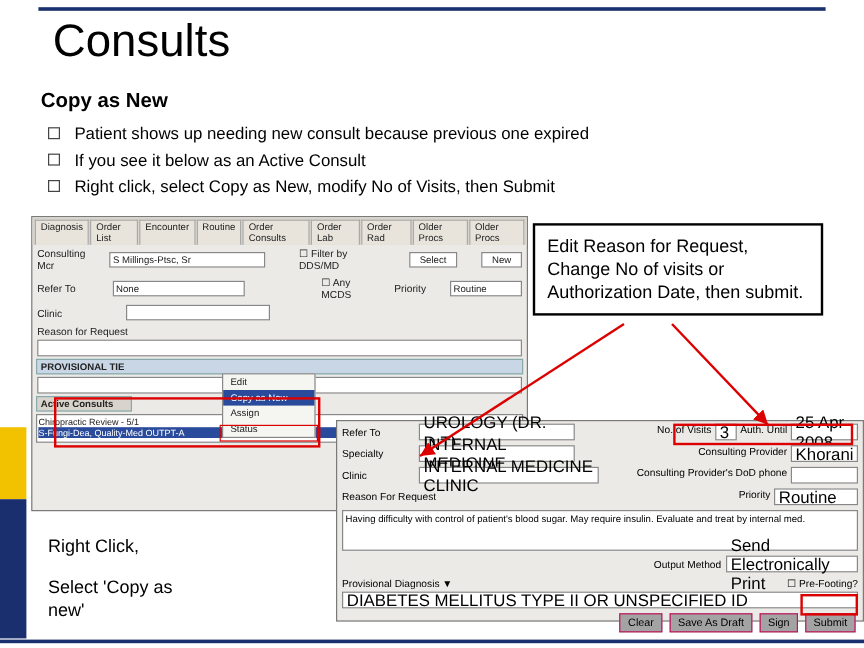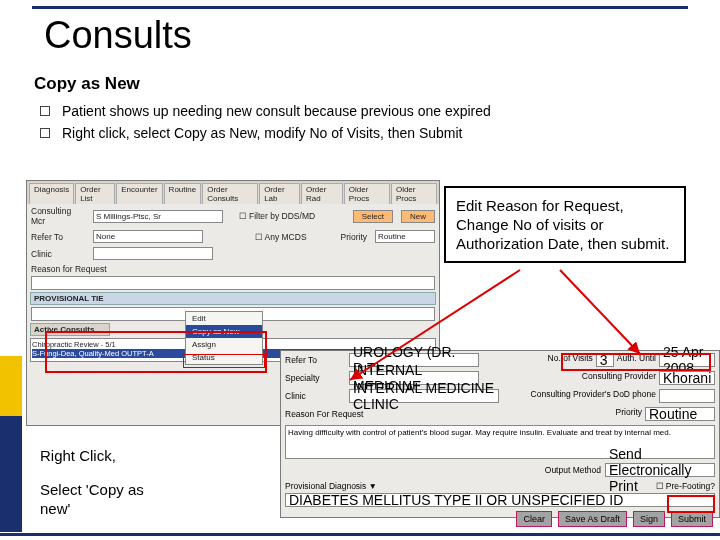--- a/index.html
+++ b/index.html
@@ -10,24 +10,24 @@
   .leftbar .a{height:60px;background:#f2c200}
   .leftbar .b{height:116px;background:#1a2f6e}
   h1{position:absolute;left:44px;top:14px;font-size:38px;font-weight:400}
   h2{position:absolute;left:34px;top:74px;font-size:17px;font-weight:700}
   .bullets{position:absolute;left:40px;top:100px;font-size:14px;line-height:22px}
   .bullets li{list-style:none;padding-left:22px;position:relative}
   .bullets li::before{content:'';position:absolute;left:0;top:6px;width:8px;height:8px;border:1px solid #444}
   .shot1{position:absolute;left:26px;top:180px;width:414px;height:246px;border:1px solid #7a7a7a;background:#eceae6;font-size:8.5px;color:#222}
   .tabs{display:flex;gap:1px;padding:2px 2px 0;background:#d8d4cc}
   .tabs span{background:#e8e4dc;border:1px solid #aaa;border-bottom:none;padding:1px 4px;font-size:8px}
-  .row{display:flex;align-items:center;padding:2px 4px;gap:8px}
+  .row{display:flex;align-items:center;padding:2px 4px;gap:20px}
   .lbl{width:54px}
   .inp{flex:1;height:13px;background:#fff;border:1px solid #888;padding:0 2px;display:flex;align-items:center;font-size:8px}
-  .btn{background:#fdba74;border:1px solid #888;padding:1px 8px;font-size:8px}
+  .btn{background:#ffffff;border:1px solid #888;padding:1px 8px;font-size:8px}
   .sectionhdr{background:#c9d6e6;border:1px solid #8aa;padding:1px 3px;margin:2px 3px;font-size:8px;font-weight:bold}
   .listbox{margin:0 3px;height:24px;background:#fff;border:1px solid #888;font-size:7.5px;padding:1px;line-height:9px}
   .sel{background:#2a4b9b;color:#fff}
   .menu{position:absolute;left:158px;top:130px;width:78px;background:#f5f5f1;border:1px solid #888;font-size:8px}
   .menu div{padding:2px 6px}
   .menu .hi{background:#2a4b9b;color:#fff}
   .redbox1{position:absolute;left:18px;top:150px;width:222px;height:42px;border:2px solid #d00}
   .redbox1b{position:absolute;left:156px;top:173px;width:82px;height:14px;border:1.5px solid #d00}
   .shot2{position:absolute;left:280px;top:350px;width:440px;height:168px;border:1px solid #7a7a7a;background:#eceae6;font-size:8.5px}
   .s2row{display:flex;align-items:center;padding:2px 4px;gap:4px}
@@ -53,20 +53,21 @@
 <div class="leftbar">
     <div class="a"></div>
     <div class="b"></div>
   </div>
 
 <h1>Consults</h1>
 <h2>Copy as New</h2>
 
 <ul class="bullets">
   <li>Patient shows up needing new consult because previous one expired</li>
+  <li>If you see it below as an Active Consult</li>
   <li>Right click, select Copy as New, modify No of Visits, then Submit</li>
 </ul>
 
 <div class="shot1">
   <div class="tabs">
     <span>Diagnosis</span>
     <span>Order List</span>
     <span>Encounter</span>
     <span>Routine</span>
     <span>Order Consults</span>

